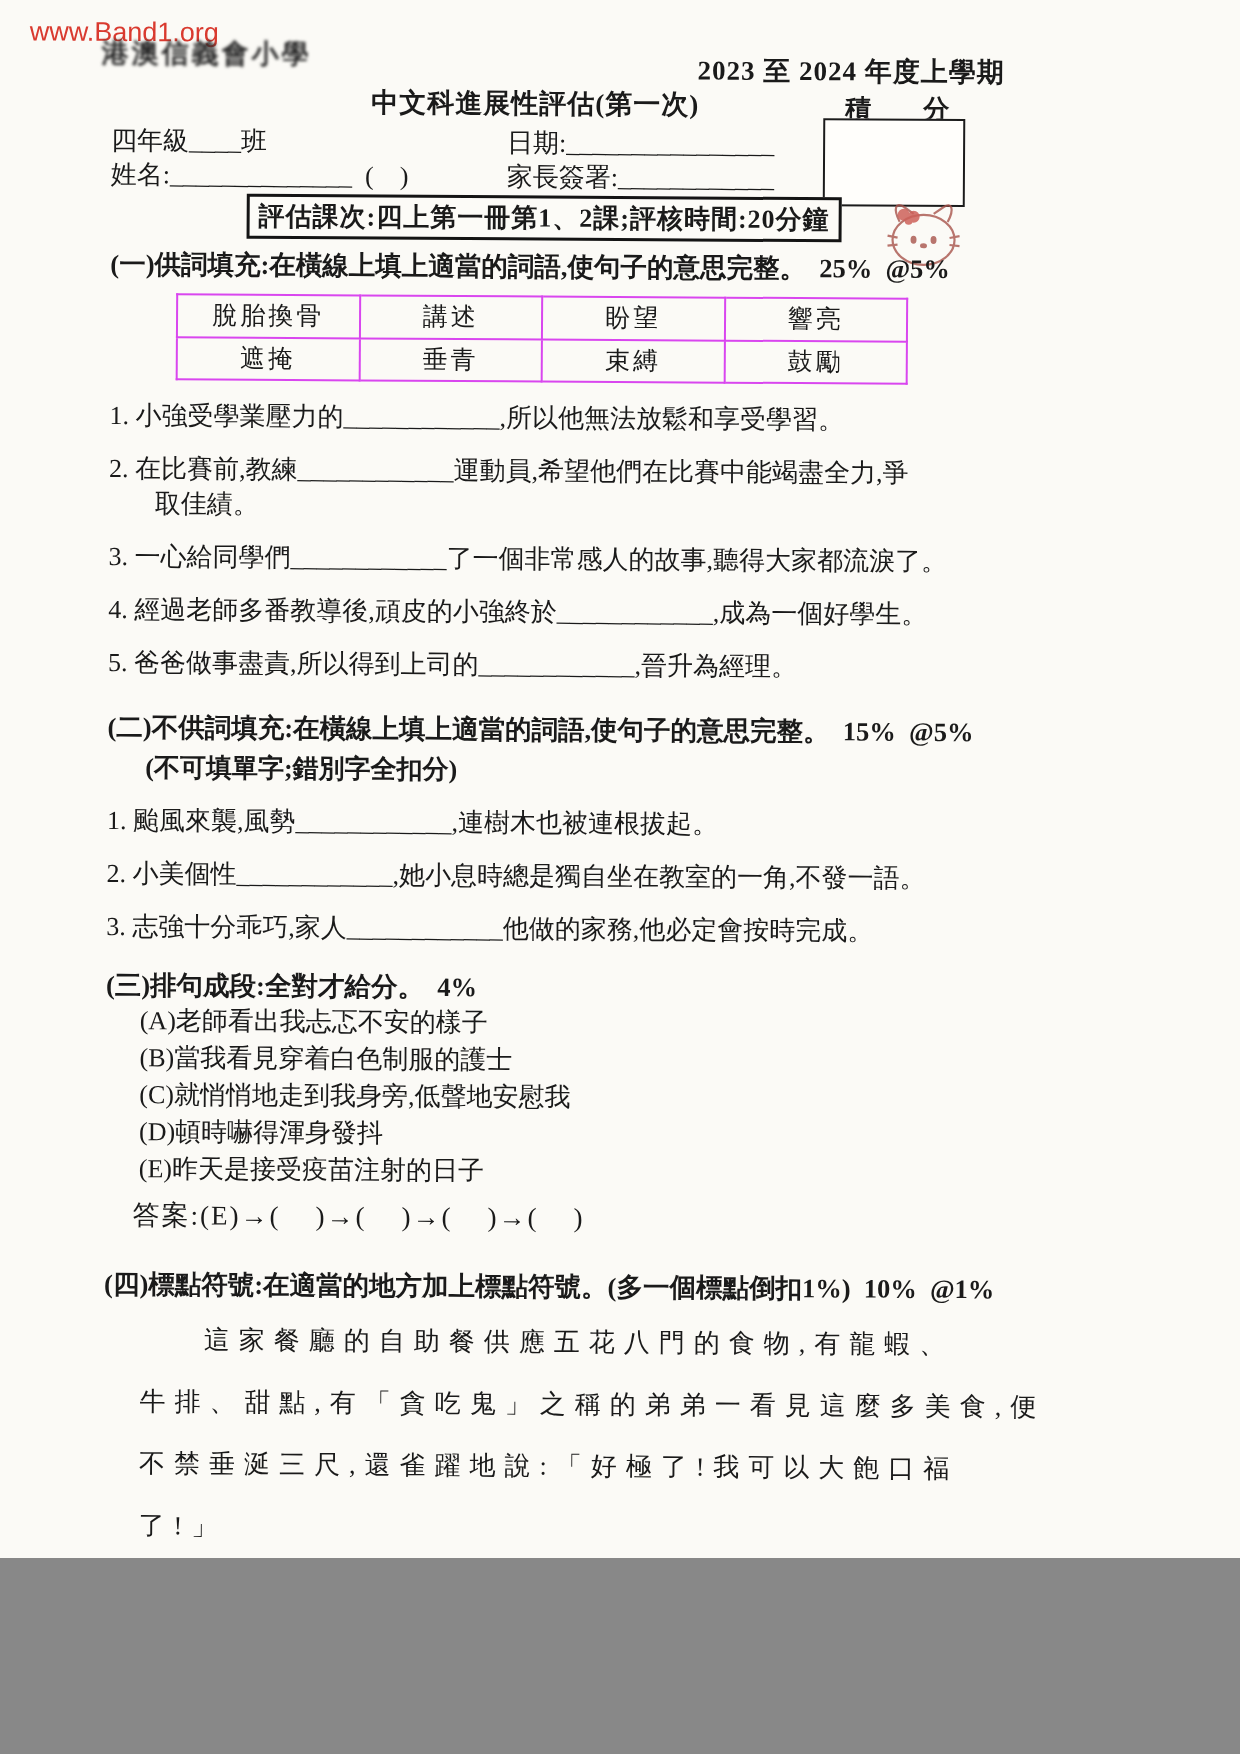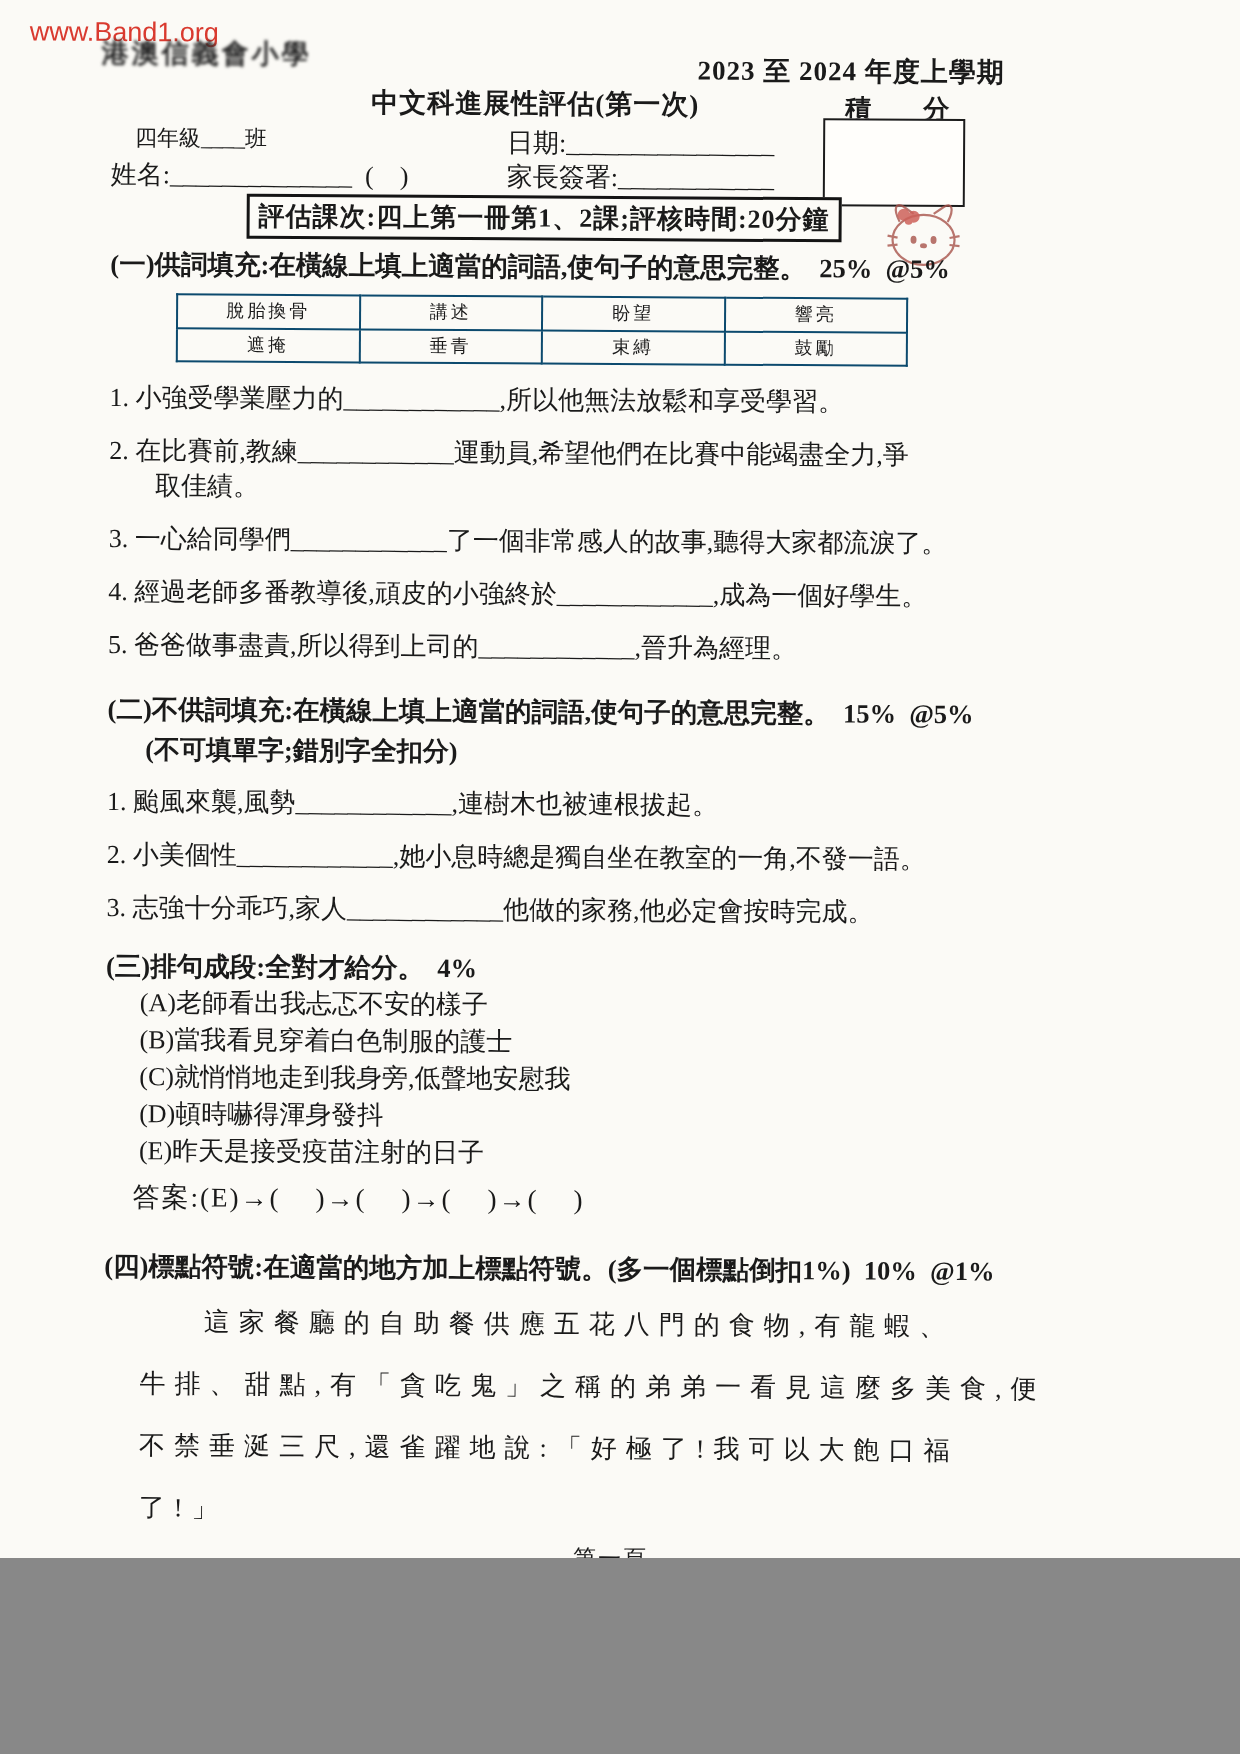--- a/index.html
+++ b/index.html
@@ -11,31 +11,31 @@
   }
   .rot { position:absolute; inset:0; transform:rotate(0.35deg); transform-origin:50% 0; }
   .txt { white-space:pre-wrap; }
 
   .watermark { position:absolute; left:30px; top:20px; font-family:"Liberation Sans","DejaVu Sans",sans-serif; font-size:27px; color:#d93a2f; }
   .school { position:absolute; left:102px; top:38px; font-size:27px; font-weight:bold; color:#2b2b2b; filter:blur(1.6px); letter-spacing:3px; }
   .term { position:absolute; left:698px; top:52px; font-size:27px; font-weight:600; letter-spacing:1px; }
   .title { position:absolute; left:372px; top:86px; font-size:27px; font-weight:600; letter-spacing:1px; }
   .score-label { position:absolute; left:846px; top:90px; font-size:26px; font-weight:600; }
   .score-box { position:absolute; left:824px; top:117px; width:142px; height:88px; border:2px solid #1b1b1b; background:#fffefb; }
-  .class-line  { position:absolute; left:112px; top:126px; font-size:22px;margin-left:24px; }
+  .class-line  { position:absolute; left:112px; top:126px; font-size:26px; }
   .date-line   { position:absolute; left:508px; top:126px; font-size:26px; }
   .name-line   { position:absolute; left:112px; top:160px; font-size:26px; }
   .parent-line { position:absolute; left:508px; top:160px; font-size:26px; }
   .assess-box { position:absolute; left:248px; top:196px; font-size:26px; font-weight:bold; border:3px solid #141414; padding:2px 9px; letter-spacing:1px; background:#fcfbf7; }
   .kitty { position:absolute; left:884px; top:194px; opacity:.8; }
 
   .main { position:absolute; left:112px; top:250px; width:1016px; font-size:26px; line-height:1.3; }
   .h { font-weight:bold; font-size:26.5px; }
   .wordbank { border-collapse:collapse; margin:12px 0 0 66px; width:732px; }
-  .wordbank td { border:2px solid #0c4a6e; text-align:center; font-size:18px; padding:4px 0; letter-spacing:3px; width:25%; }
+  .wordbank td { border:2px solid #d946ef; text-align:center; font-size:25px; padding:4px 0; letter-spacing:3px; width:25%; }
   .q { margin-top:18px; line-height:35px; padding-left:46px; text-indent:-46px; }
   .sec2-h { margin-top:30px; }
   .subnote { margin:6px 0 0 38px; font-weight:bold; }
   .sec3-h { margin-top:24px; }
   .opt { margin-left:34px; line-height:37px; }
   .answer { margin:8px 0 0 28px; font-size:27px; line-height:40px; letter-spacing:2px; }
   .sec4-h { margin-top:30px; line-height:38px; }
   .para-line { margin-left:36px; letter-spacing:9px; line-height:62px; font-size:26px; }
   .para-first { text-indent:64px; margin-top:6px; }
   .footer { text-align:center; font-size:23px; letter-spacing:2px; margin-top:2px; }

